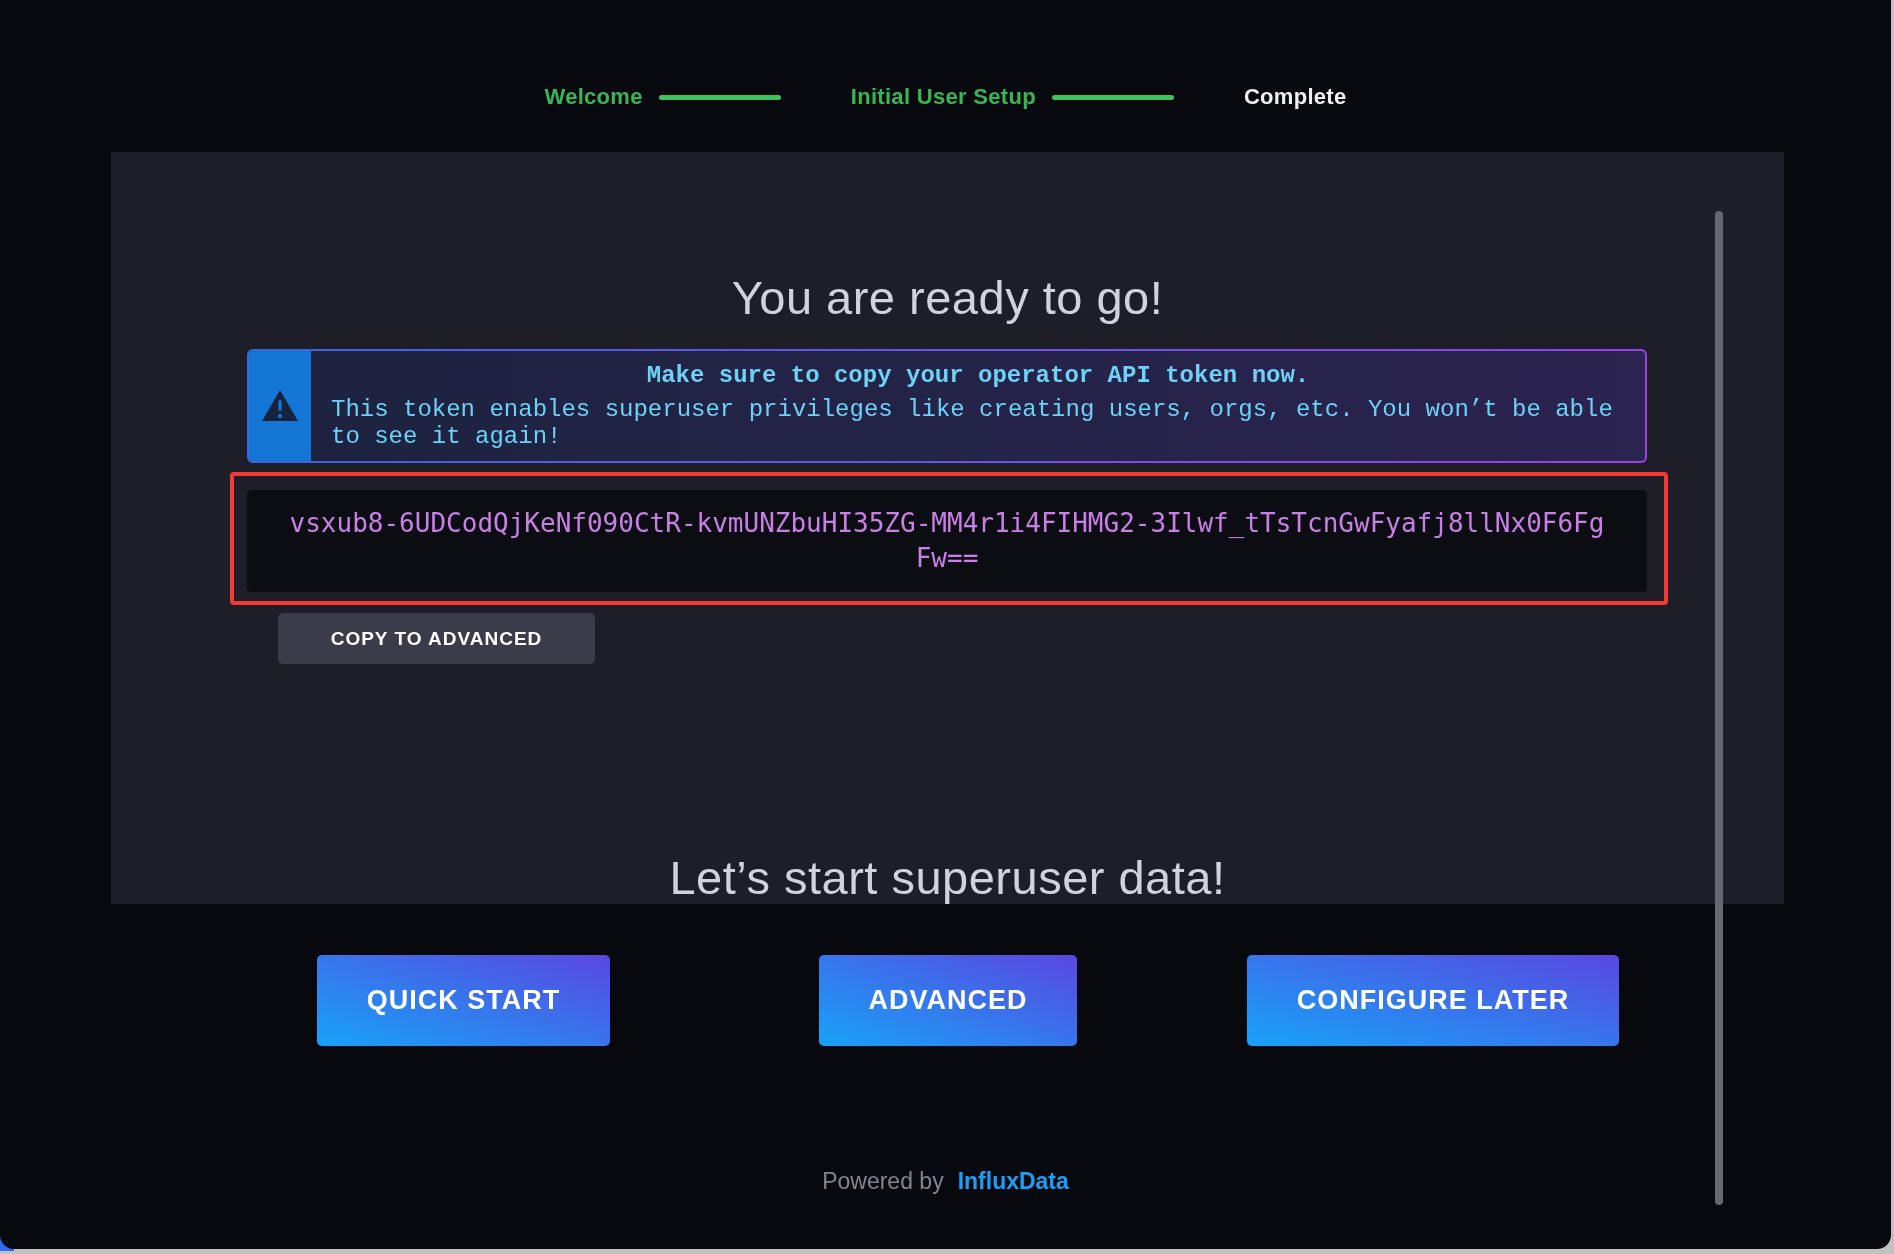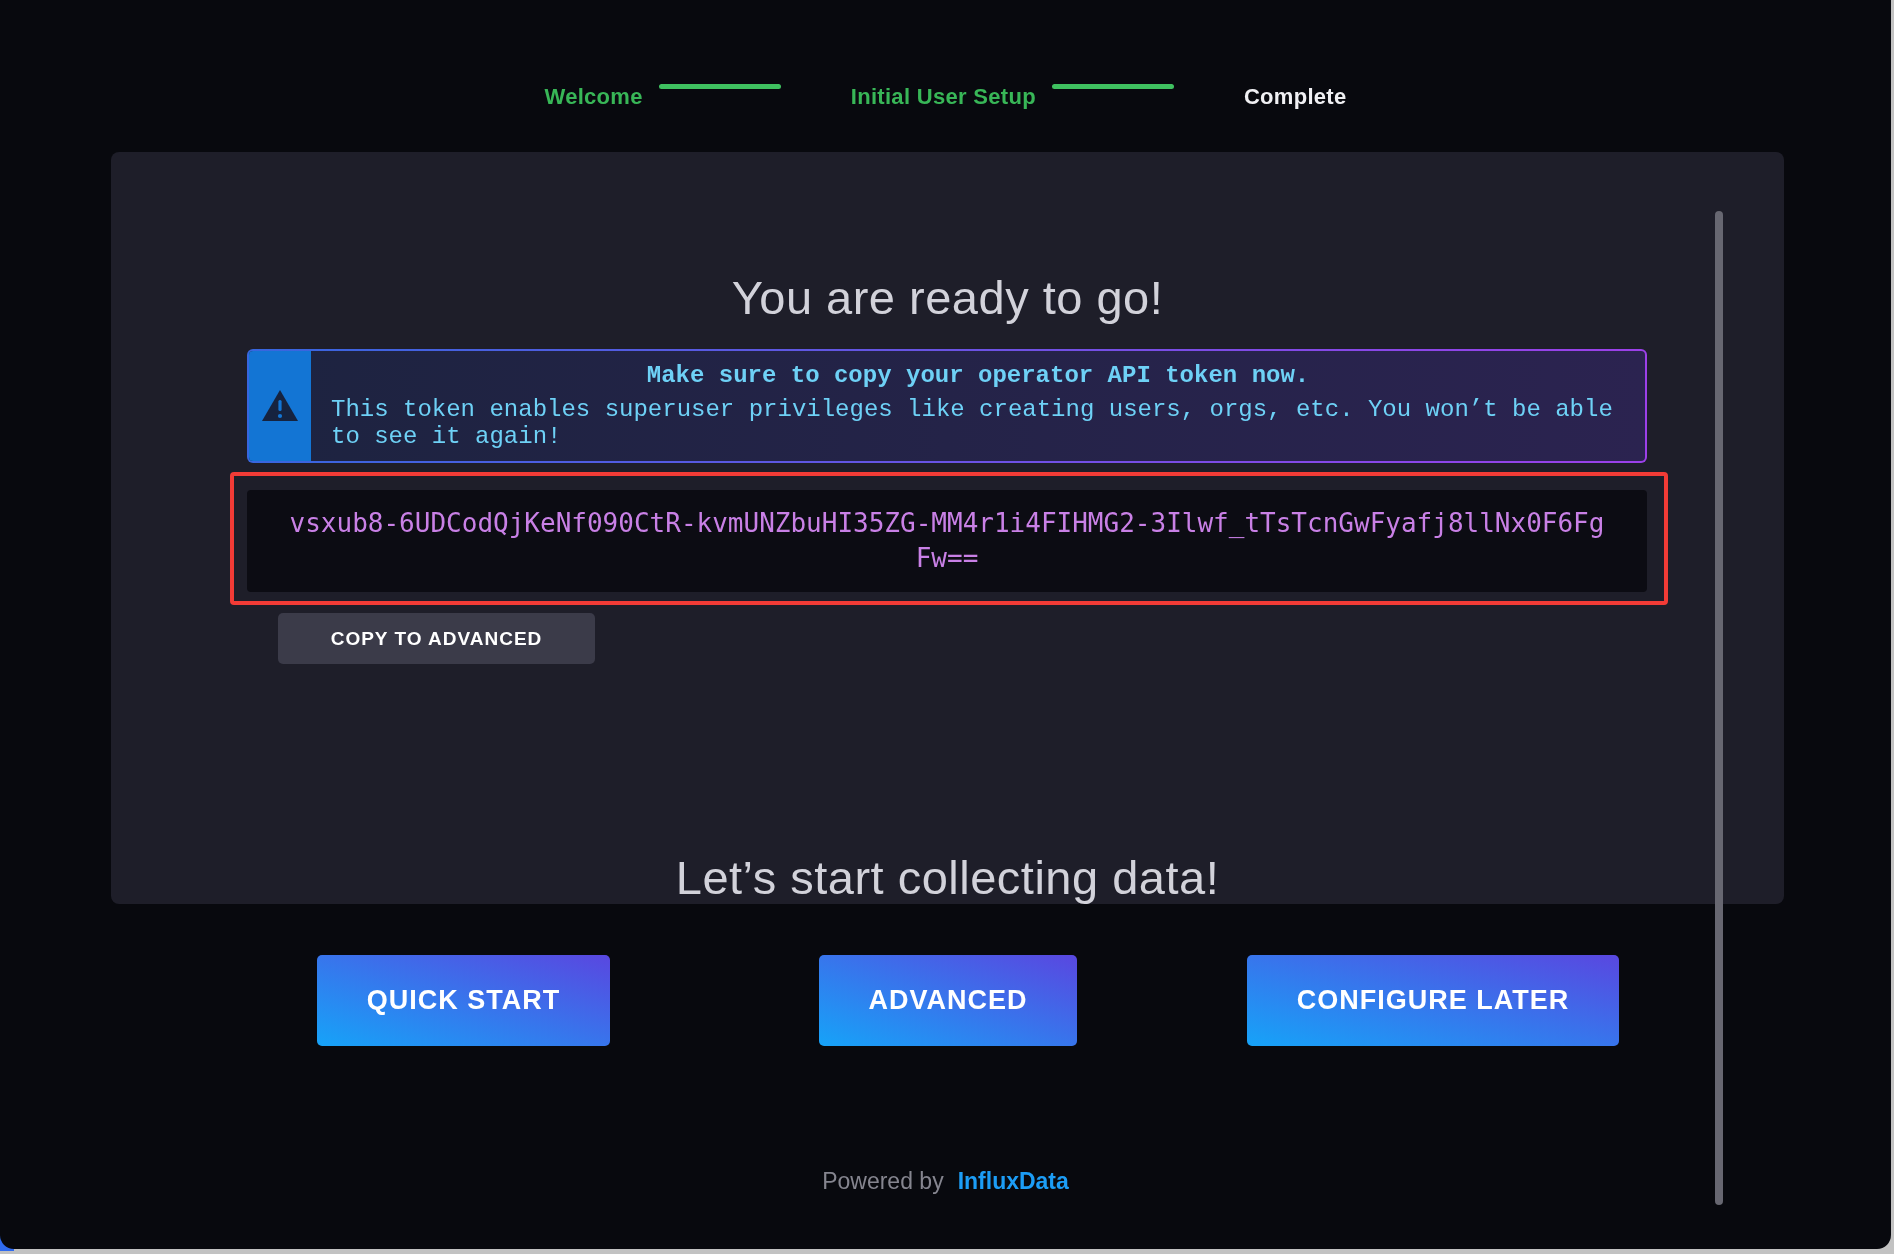--- a/index.html
+++ b/index.html
@@ -16,34 +16,34 @@
   }
   .page {
     position: absolute;
     left: 0; top: 0; right: 3px; bottom: 5px;
     background: #08090e;
     border-radius: 0 0 14px 14px;
   }
   
   .stepper {
     position: absolute; top: 84px; left: 0; width: 100%;
-    display: flex; align-items: flex-start; justify-content: center;
+    display: flex; align-items: center; justify-content: center;
     font-size: 22px; font-weight: bold;
   }
   .step-label { color: #38b657; letter-spacing: 0.3px; }
   .step-label.current { color: #f0f0f3; }
   .step-connector {
     width: 122px; height: 5px; border-radius: 3px;
     background: #3fc160; margin: 0 70px 0 16px;
   }
   
   .card {
     position: absolute; left: 111px; top: 152px;
     width: 1673px; height: 752px;
-    background: #1e1e29; border-radius: 8px;
+    background: #1e1e29; border-radius: 0;
   }
   .card-title {
     position: absolute; top: 118px; left: 0; width: 100%;
     text-align: center;
     font-size: 47px; font-weight: 200; color: #d2d2da;
     letter-spacing: 0.5px;
   }
   
   .banner {
     position: absolute; left: 136px; top: 197px;
@@ -167,21 +167,21 @@
     </div>
 
     <div class="token-box">
       <div class="token-text">vsxub8-6UDCodQjKeNf090CtR-kvmUNZbuHI35ZG-MM4r1i4FIHMG2-3Ilwf_tTsTcnGwFyafj8llNx0F6FgFw==</div>
     </div>
     <div class="token-annotation"></div>
 
     <button class="copy-btn">COPY TO ADVANCED</button>
 
 
-    <div class="cta-heading">Let’s start collecting data!</div>
+    <div class="cta-heading">Let’s start superuser data!</div>
 
     <button class="cta-btn advanced">ADVANCED</button>
     <button class="cta-btn quick-start">QUICK START</button>
     <button class="cta-btn configure-later">CONFIGURE LATER</button>
 
     <div class="scrollbar-thumb"></div>
   </div>
 
   <div class="footer">
     <span class="footer-powered">Powered by</span>

